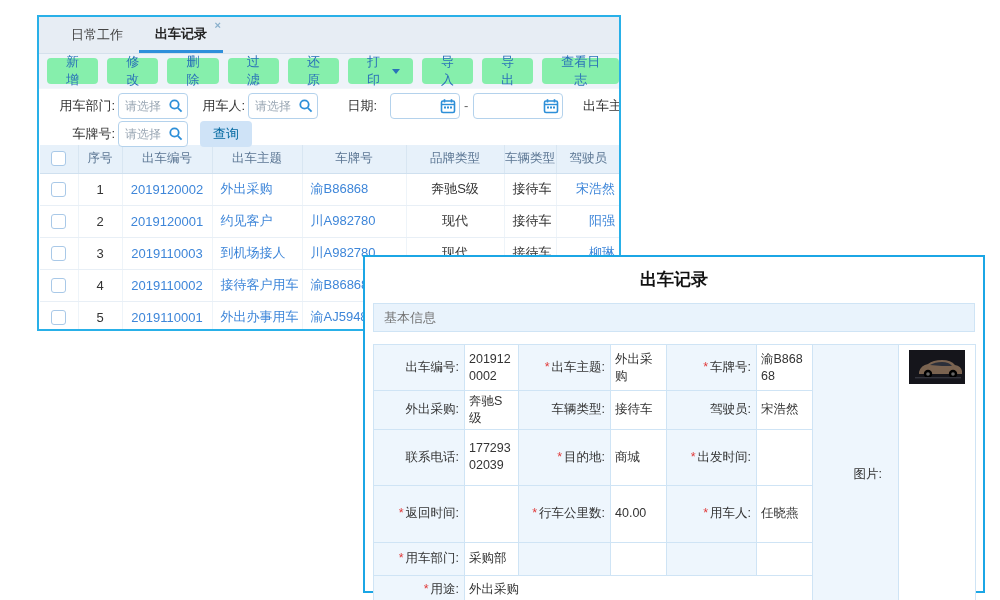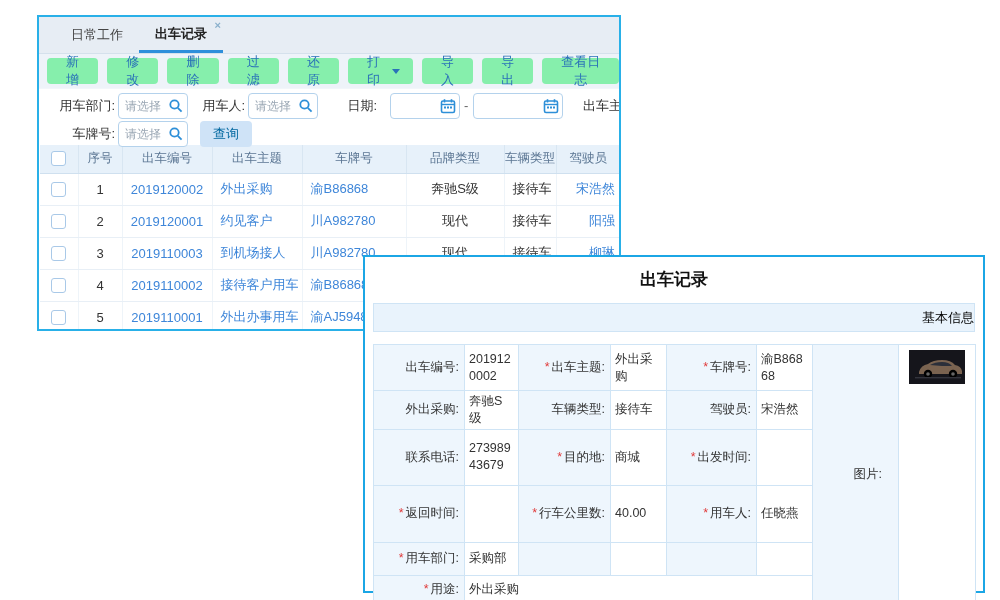--- a/index.html
+++ b/index.html
@@ -49,21 +49,21 @@
   .c-right { text-align:right; padding-right:5px; }
   .link { color:#3e86d9; cursor:pointer; }
   .cb { display:inline-block; width:15px; height:15px; background:#fff; border:1px solid #a9c9e8;
     border-radius:3px; vertical-align:middle; cursor:pointer; }
 
   
   .dialog { position:absolute; left:363px; top:255px; width:622px; height:338px;
     background:#fff; border:2px solid #1ba6e5; z-index:10; }
   .dtitle { text-align:center; font-size:17px; font-weight:bold; color:#111; margin-top:11px; }
   .section { margin:12px 8px 0 8px; height:29px; line-height:28px; background:#e9f3fc;
-    border:1px solid #cfe4f5; font-size:13px; color:#000000; padding-left:10px;text-align:right; }
+    border:1px solid #cfe4f5; font-size:13px; color:#737373; padding-left:10px; }
   table.form { border-collapse:collapse; table-layout:fixed; margin:12px 8px; width:602px;
     font-size:12.5px; }
   .form td { border:1px solid #cfe4f5; padding:2px 4px; overflow:hidden; }
   .form td.lbl { background:#eef6fd; text-align:right; color:#333; padding-right:5px; }
   .form td.val { background:#fff; text-align:left; color:#333; word-break:break-all; line-height:1.35; }
   .form td.piclbl { background:#eef6fd; text-align:right; vertical-align:middle; padding-right:16px; }
   .form td.picbox { background:#fff; vertical-align:top; text-align:center; padding-top:5px; }
   .star { color:#e03a3a; margin-right:2px; }
   .rh1{height:46px;} .rh2{height:32px;} .rh3{height:56px;} .rh4{height:57px;} .rh5{height:33px;} .rh6{height:29px;}
   .carimg { width:56px; height:34px; display:inline-block; cursor:pointer; }
@@ -293,21 +293,21 @@
       <tr class="rh2">
         <td class="lbl"><span>外出采购:</span></td>
         <td class="val">奔驰S级</td>
         <td class="lbl"><span>车辆类型:</span></td>
         <td class="val">接待车</td>
         <td class="lbl"><span>驾驶员:</span></td>
         <td class="val">宋浩然</td>
       </tr>
       <tr class="rh3">
         <td class="lbl"><span>联系电话:</span></td>
-        <td class="val">27398943679</td>
+        <td class="val">17729302039</td>
         <td class="lbl"><span class="star">*</span><span>目的地:</span></td>
         <td class="val">商城</td>
         <td class="lbl"><span class="star">*</span><span>出发时间:</span></td>
         <td class="val"></td>
       </tr>
       <tr class="rh4">
         <td class="lbl"><span class="star">*</span><span>返回时间:</span></td>
         <td class="val"></td>
         <td class="lbl"><span class="star">*</span><span>行车公里数:</span></td>
         <td class="val">40.00</td>

